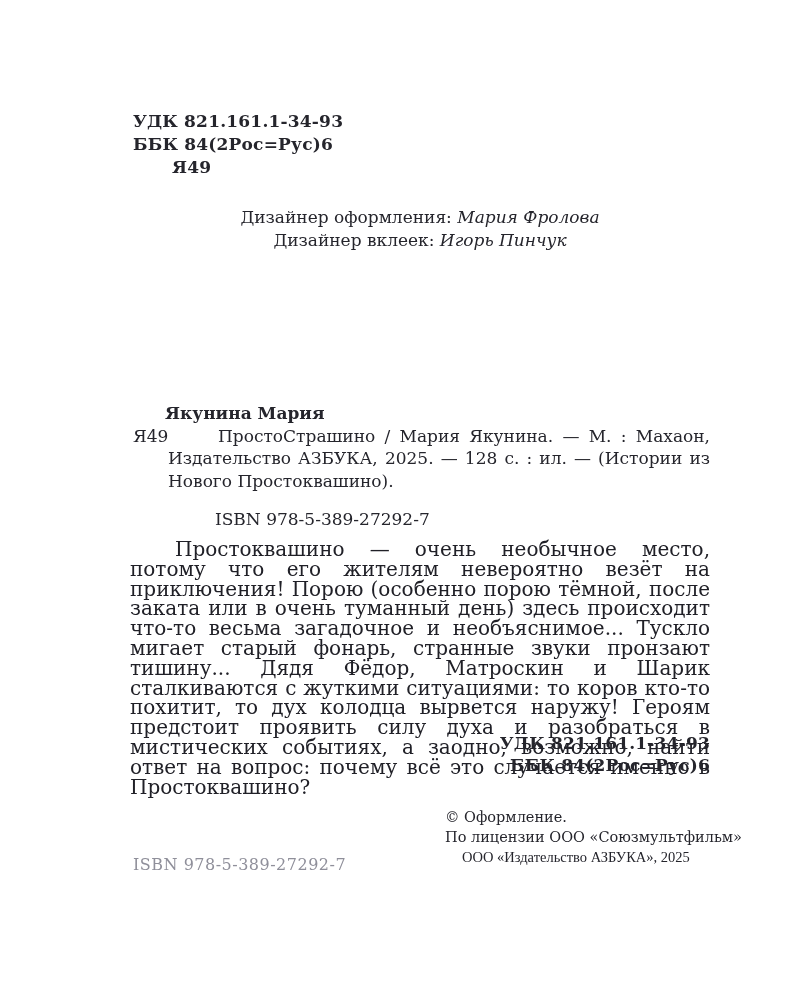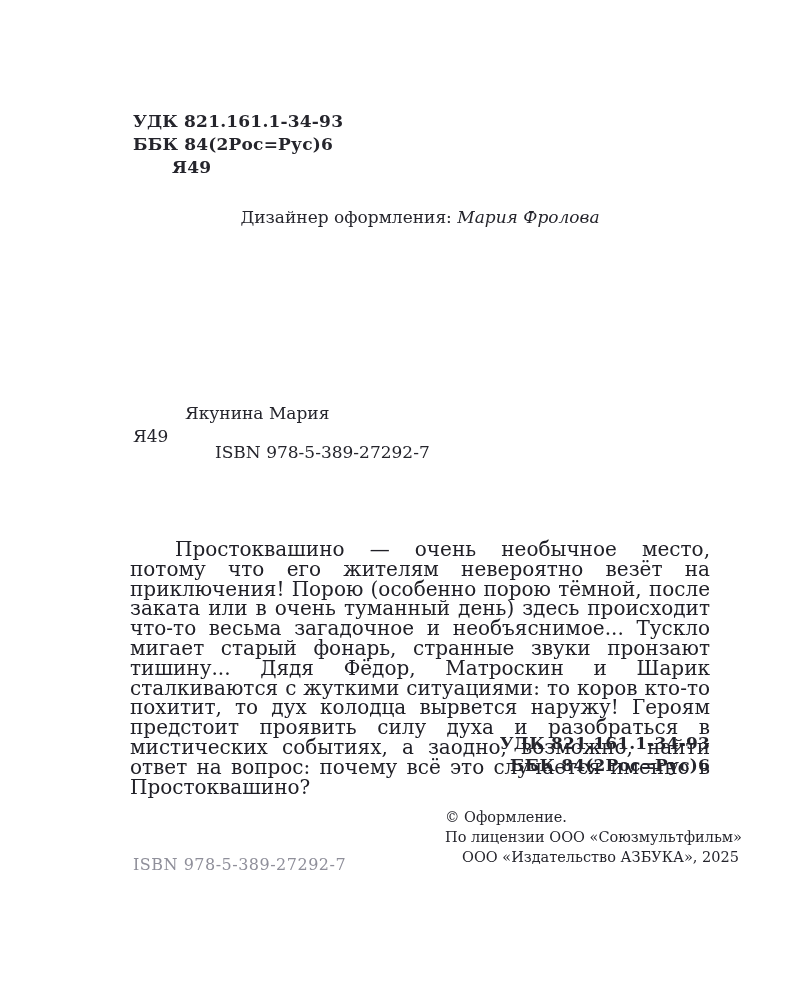--- a/index.html
+++ b/index.html
@@ -31,21 +31,21 @@
     text-align: center;
     margin-top: 10px;
   }
   .credit-name { font-style: italic; }
 
   
   .bib {
     left: 133px; top: 402px; width: 577px;
     font-size: 17px; line-height: 22.5px;
   }
-  .bib-author { margin-left: 52px; font-weight: 400; }
+  .bib-author { margin-left: 32px; font-weight: 700; }
   .bib-code { position: absolute; left: 0; top: 23px; }
   .bib-desc {
     margin-left: 35px; width: 542px;
     text-align: justify; text-indent: 50px;
   }
   .bib-isbn { margin-left: 82px; margin-top: 16px; }
 
   
   .annotation {
     left: 130px; top: 540px; width: 580px;
@@ -62,21 +62,21 @@
     line-height: 21.5px;
     text-align: right;
     letter-spacing: 0.2px;
   }
 
   
   .license {
     left: 445px; top: 808px;
     font-size: 14.5px; line-height: 19.8px;
   }
-  .license .indented { padding-left: 17px; }
+  .license .indented { padding-left: 17px; font-family: Liberation Serif, serif; }
   .reg-mark { font-size: 9px; vertical-align: super; line-height: 0; }
 
   
   .isbn-bottom {
     left: 133px; top: 855px;
     font-size: 16px;
     color: #8f8f9a;
     filter: blur(0.4px);
     letter-spacing: 0.5px;
   }
@@ -87,25 +87,27 @@
 <div class="page">
 
   <div class="abs udc-top">
     <div>УДК 821.161.1-34-93</div>
     <div>ББК 84(2Рос=Рус)6</div>
     <div class="author-code">Я49</div>
   </div>
 
   <div class="abs credits">
     <div><span class="credit-label">Дизайнер оформления: </span><span class="credit-name">Мария Фролова</span></div>
+    <div><span class="credit-label">Дизайнер вклеек: </span><span class="credit-name">Игорь Пинчук</span></div>
   </div>
 
   <div class="abs bib">
     <div class="bib-author">Якунина Мария</div>
     <div class="bib-code">Я49</div>
+    <div class="bib-desc">ПростоСтрашино / Мария Якунина. — М. : Махаон, Издательство АЗБУКА, 2025. — 128 с. : ил. — (Истории из Нового Простоквашино).</div>
     <div class="bib-isbn">ISBN 978-5-389-27292-7</div>
   </div>
 
   <div class="abs annotation">Простоквашино — очень необычное место, потому что его жителям невероятно везёт на приключения! Порою (особенно порою тёмной, после заката или в очень туманный день) здесь происходит что-то весьма загадочное и необъяснимое... Тускло мигает старый фонарь, странные звуки пронзают тишину... Дядя Фёдор, Матроскин и Шарик сталкиваются с жуткими ситуациями: то коров кто-то похитит, то дух колодца вырвется наружу! Героям предстоит проявить силу духа и разобраться в мистических событиях, а заодно, возможно, найти ответ на вопрос: почему всё это случается именно в Простоквашино?</div>
 
   <div class="abs udc-bottom">
     <div>УДК 821.161.1-34-93</div>
     <div>ББК 84(2Рос=Рус)6</div>
   </div>
 

